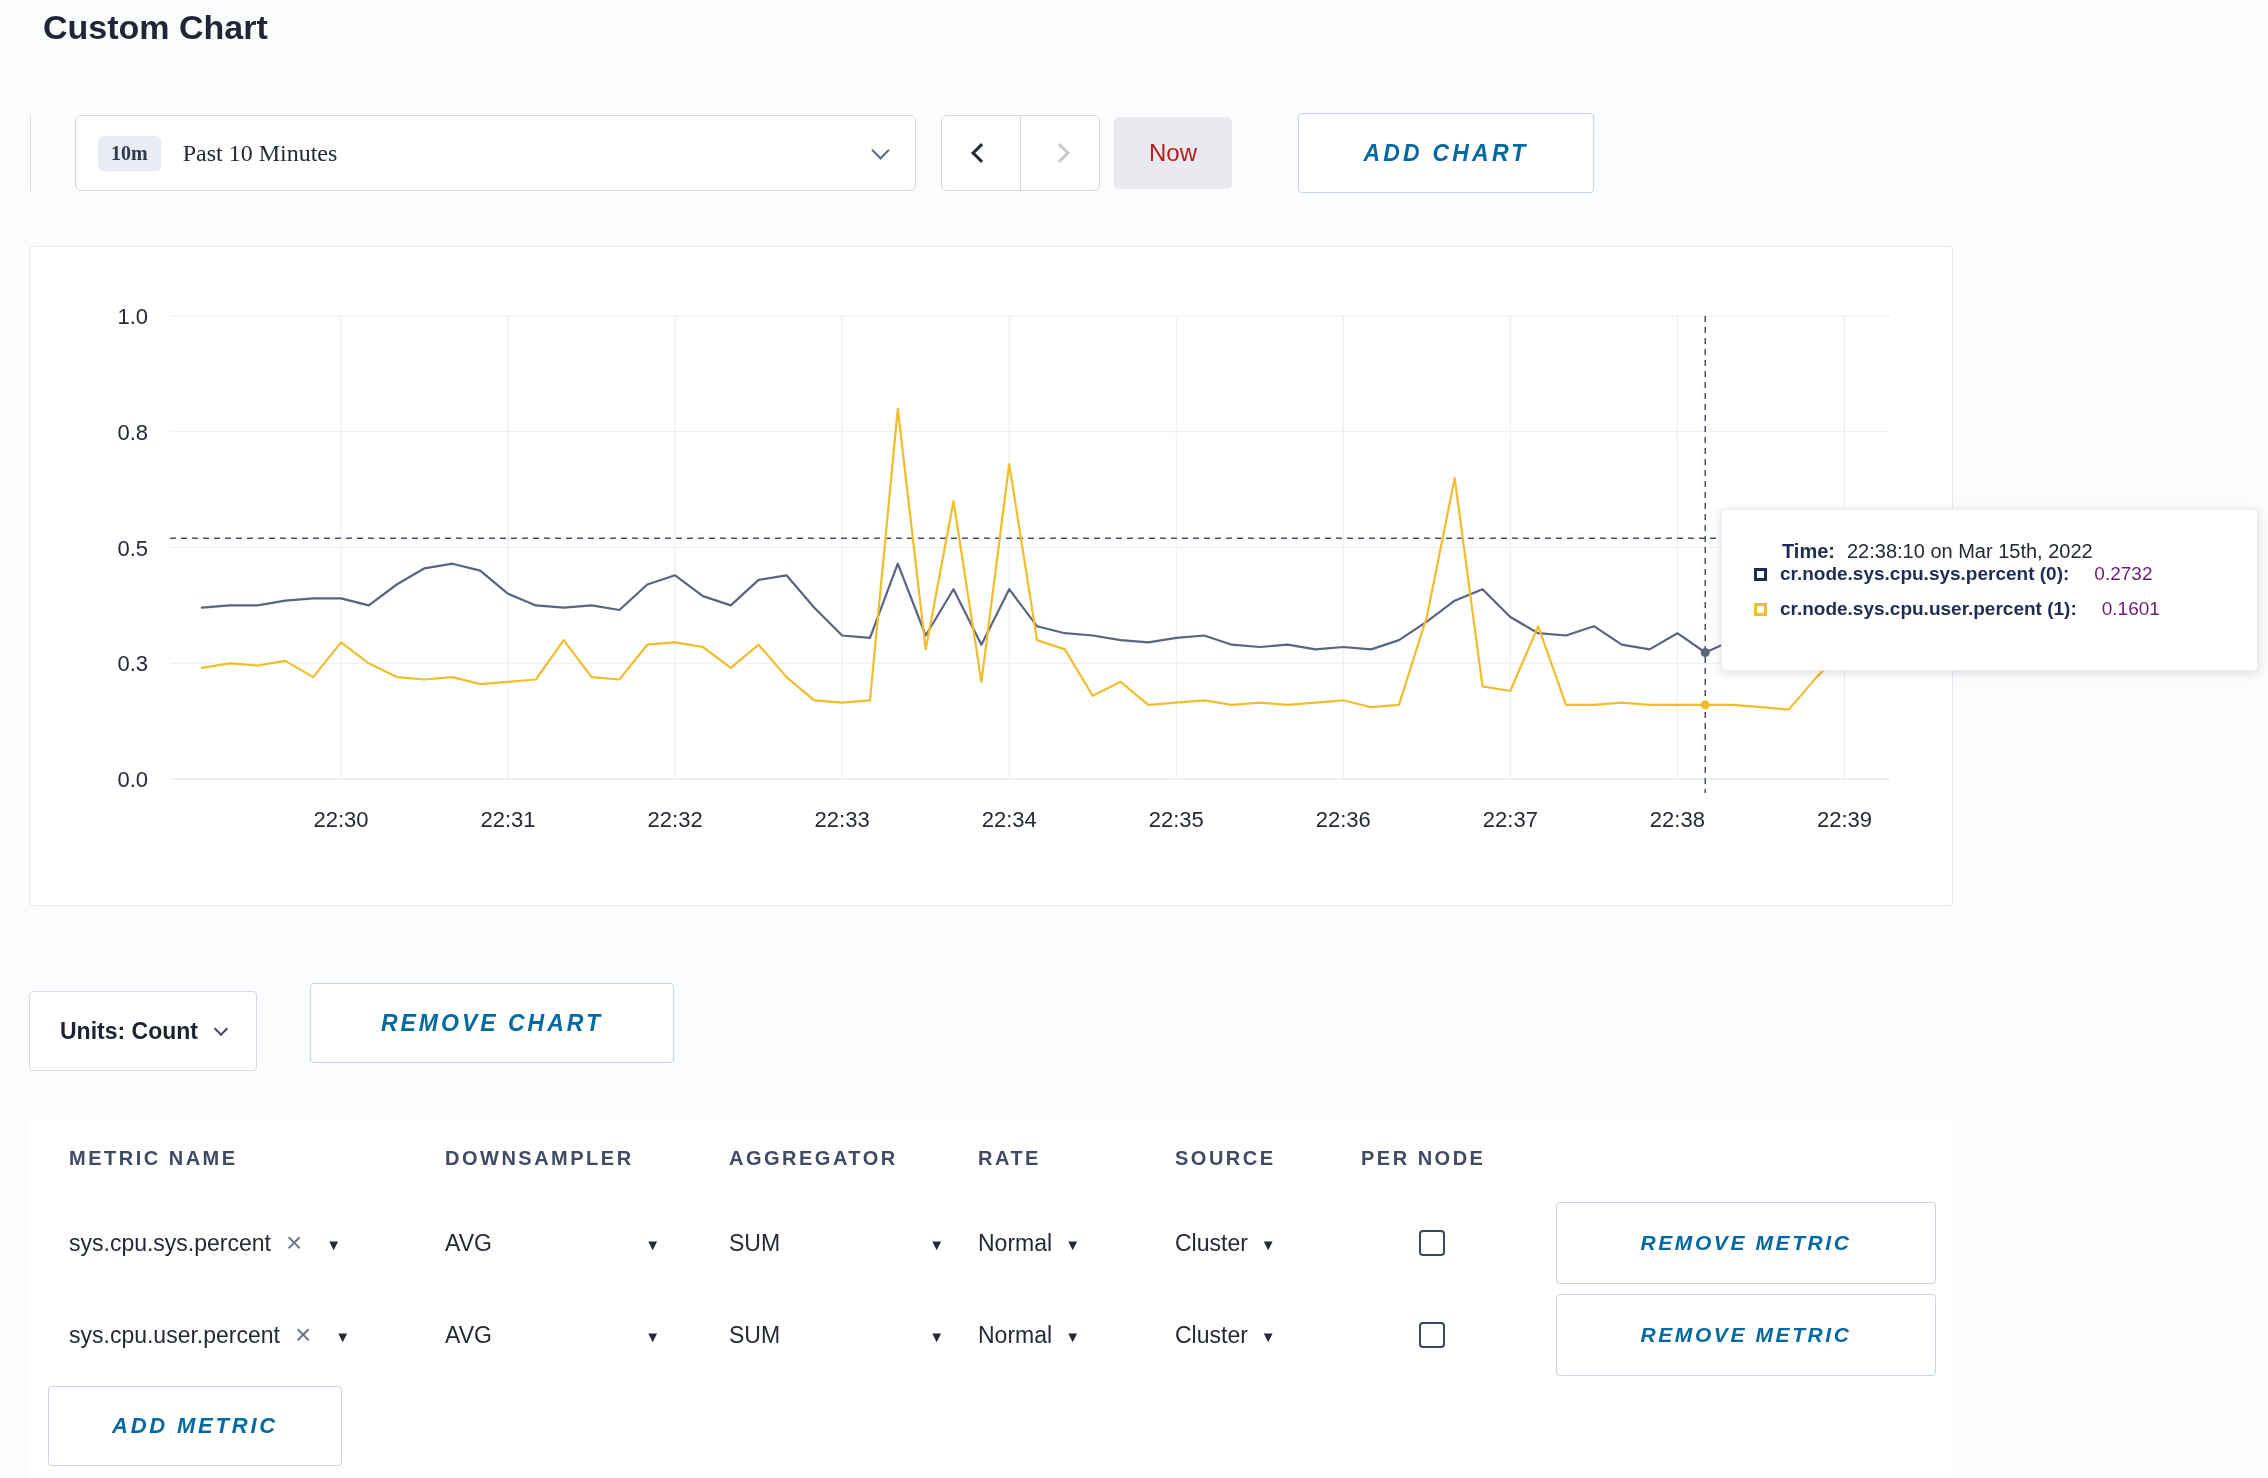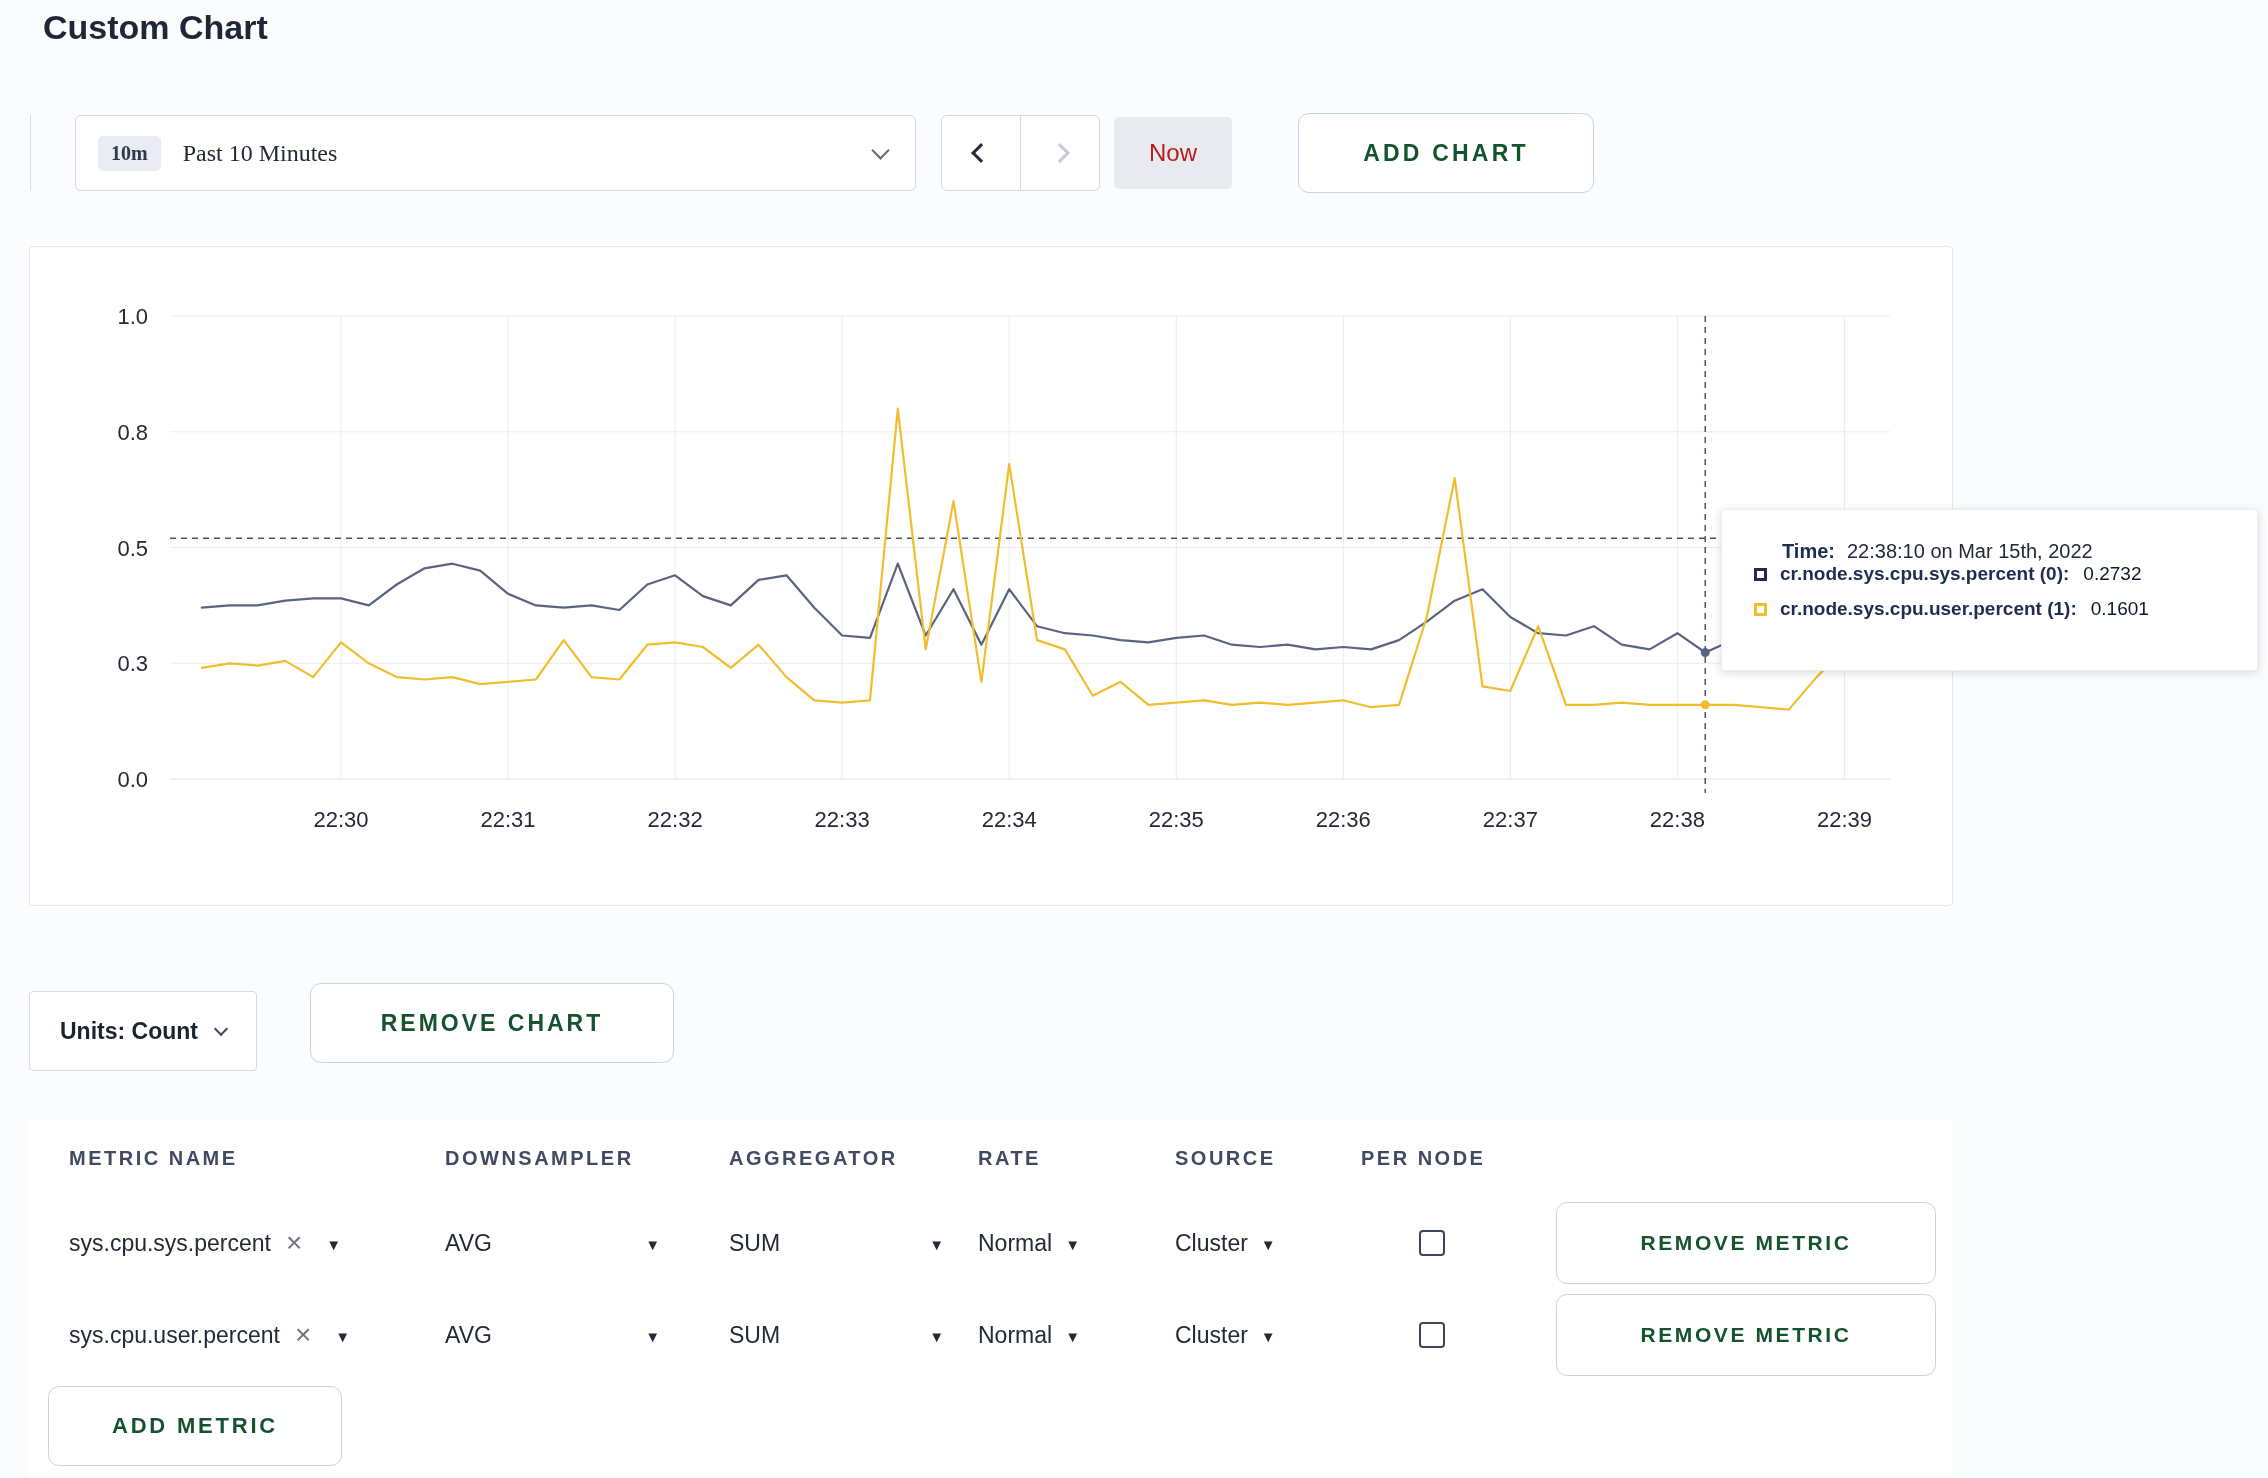--- a/index.html
+++ b/index.html
@@ -43,22 +43,22 @@
   }
   .nav-btn.prev { border-radius: 6px 0 0 6px; color: #242a35; }
   .nav-btn.next { border-radius: 0 6px 6px 0; margin-left: -1px; color: #c5cad5; }
   .nav-btn .chev { border-width: 3px; width: 14px; height: 14px; }
   .now-btn {
     position: absolute; left: 1114px; top: 117px; width: 118px; height: 72px;
     background: #e8eaef; border: none; border-radius: 5px;
     color: #b91c1c; font-size: 24px; font-family: inherit; cursor: pointer;
   }
   .btn-blue-outline {
-    background: #fff; border: 1px solid #c9d3e6; border-radius: 11px;
-    color: #14532d; font-weight: 600; font-family: inherit; cursor: pointer;
+    background: #fff; border: 1px solid #c9d3e6; border-radius: 4px;
+    color: #0369a1; font-weight: 600; font-family: inherit; cursor: pointer; font-style: italic;
   }
   .add-chart-btn {
     position: absolute; left: 1298px; top: 113px; width: 296px; height: 80px;
     font-size: 23px; letter-spacing: 3.2px;
   }
   .chart-card {
     position: absolute; left: 29px; top: 246px; width: 1924px; height: 660px;
     background: #fff; border: 1px solid #e5e7ec; border-radius: 4px;
   }
   .chart-card svg { display: block; }
@@ -69,21 +69,21 @@
     box-shadow: 0 2px 10px rgba(30,38,55,0.16);
     padding: 30px 30px 28px 32px; z-index: 5;
   }
   .tt-time-row { display: flex; align-items: baseline; margin-left: 28px; }
   .tt-time-label { font-size: 20px; font-weight: 700; color: #1d2c50; }
   .tt-time-value { font-size: 20px; color: #242a35; margin-left: 12px; }
   .tt-series-row { display: flex; align-items: center; margin-bottom: 13px; }
   .tt-series-row:last-child { margin-bottom: 0; }
   .tt-swatch { width: 13px; height: 13px; border: 3px solid #1d2c50; margin-right: 13px; background: #fff; }
   .tt-name { font-size: 19px; font-weight: 700; color: #1d2c50; }
-  .tt-value { font-size: 19px; color: #0f172a; margin-left: 14px; }
+  .tt-value { font-size: 19px; color: #701a75; margin-left: 25px; }
   .units-btn {
     position: absolute; left: 29px; top: 983px; height: 80px; padding: 0 30px;
     background: #fff; border: 1px solid #d6dae3; border-radius: 4px;
     display: inline-flex; align-items: center; gap: 18px; cursor: pointer; margin-top: 8px;
   }
   .units-btn span:first-child { font-size: 23px; font-weight: 700; color: #1b2230; }
   .chev-units { width: 10px; height: 10px; border-width: 2px; color: #3c4556; margin-top: -5px; }
   .remove-chart-btn {
     position: absolute; left: 310px; top: 983px; width: 364px; height: 80px;
     font-size: 23px; letter-spacing: 3px;

